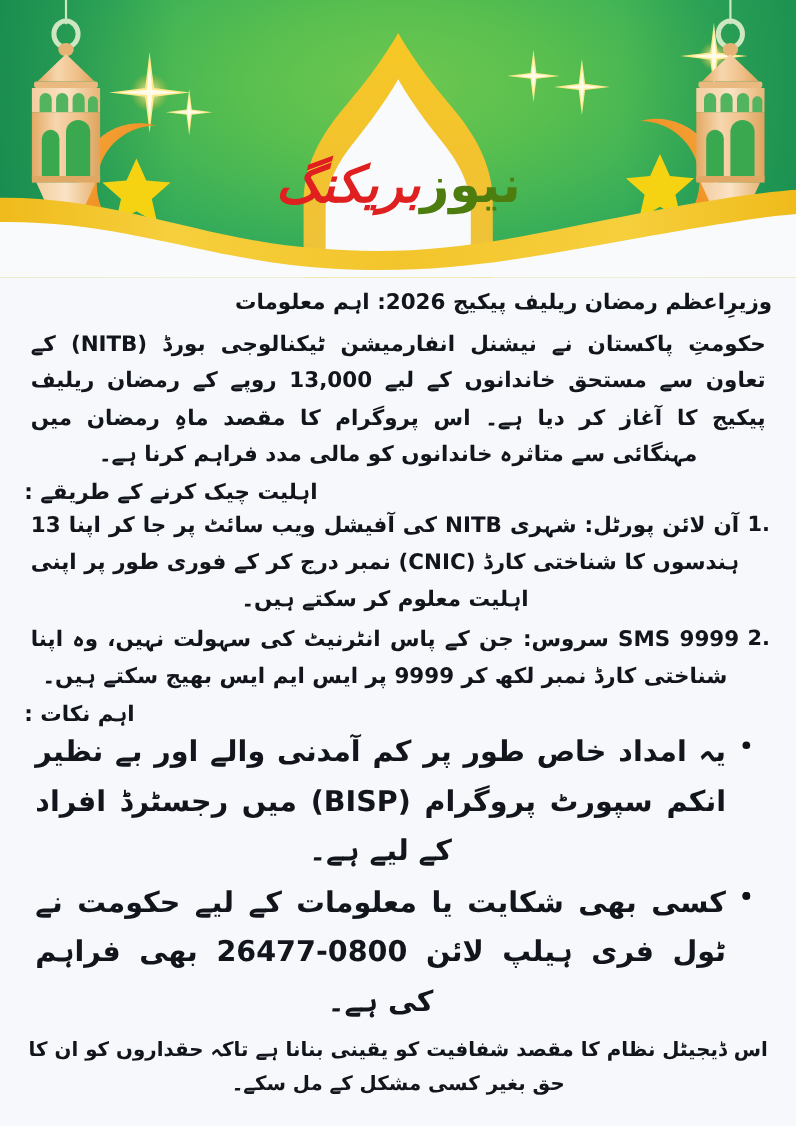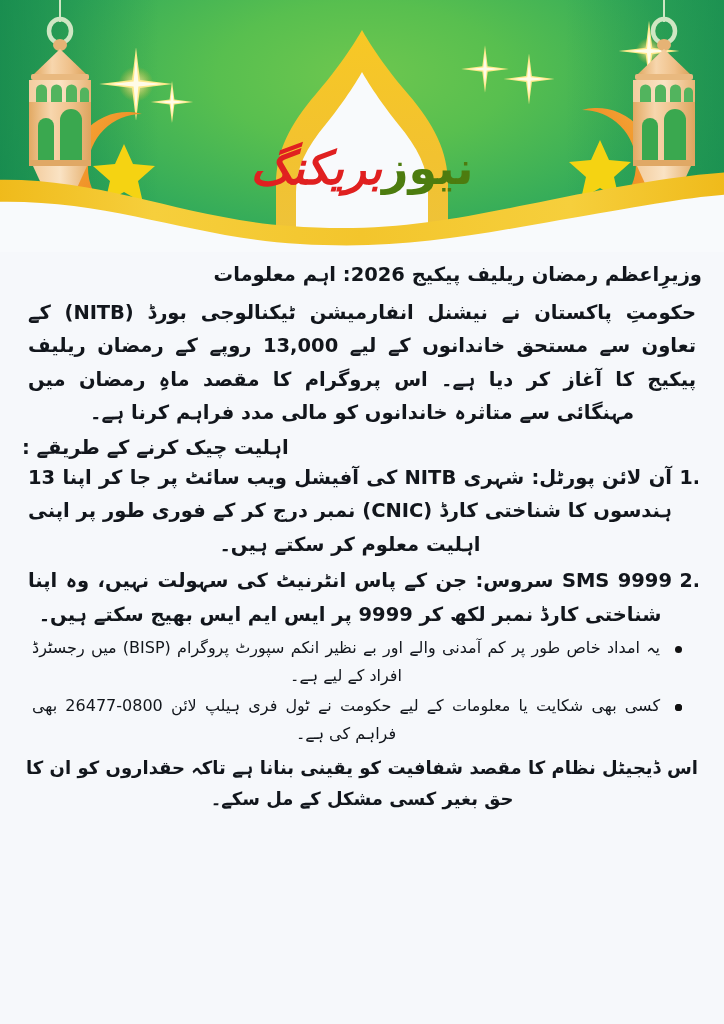--- a/index.html
+++ b/index.html
@@ -171,23 +171,23 @@
     direction: ltr;
   }
 
   ul.notes {
     margin: 0;
     padding: 0 42px 0 10px;
     list-style: none;
   }
   ul.notes > li {
     position: relative;
-    font-size: 16px;
+    font-size: 26px;
     line-height: 1.72;
-    font-weight: 400;
+    font-weight: 700;
     text-align: justify;
     text-align-last: center;
     margin-bottom: 3px;
   }
   ul.notes > li .dot {
     position: absolute;
     right: -22px;
     top: 12px;
     width: 7px;
     height: 7px;
@@ -428,20 +428,21 @@
       <li>
         <span class="num">1.</span>
         <span>آن لائن پورٹل: شہری NITB کی آفیشل ویب سائٹ پر جا کر اپنا 13 ہندسوں کا شناختی کارڈ (CNIC) نمبر درج کر کے فوری طور پر اپنی اہلیت معلوم کر سکتے ہیں۔</span>
       </li>
       <li>
         <span class="num">2.</span>
         <span>SMS 9999 سروس: جن کے پاس انٹرنیٹ کی سہولت نہیں، وہ اپنا شناختی کارڈ نمبر لکھ کر 9999 پر ایس ایم ایس بھیج سکتے ہیں۔</span>
       </li>
     </ol>
 
+    <p class="section-head">اہم نکات :</p>
 
     <ul class="notes">
       <li>
         <span class="dot"></span>
         <span>یہ امداد خاص طور پر کم آمدنی والے اور بے نظیر انکم سپورٹ پروگرام (BISP) میں رجسٹرڈ افراد کے لیے ہے۔</span>
       </li>
       <li>
         <span class="dot"></span>
       </li>
       <li>

